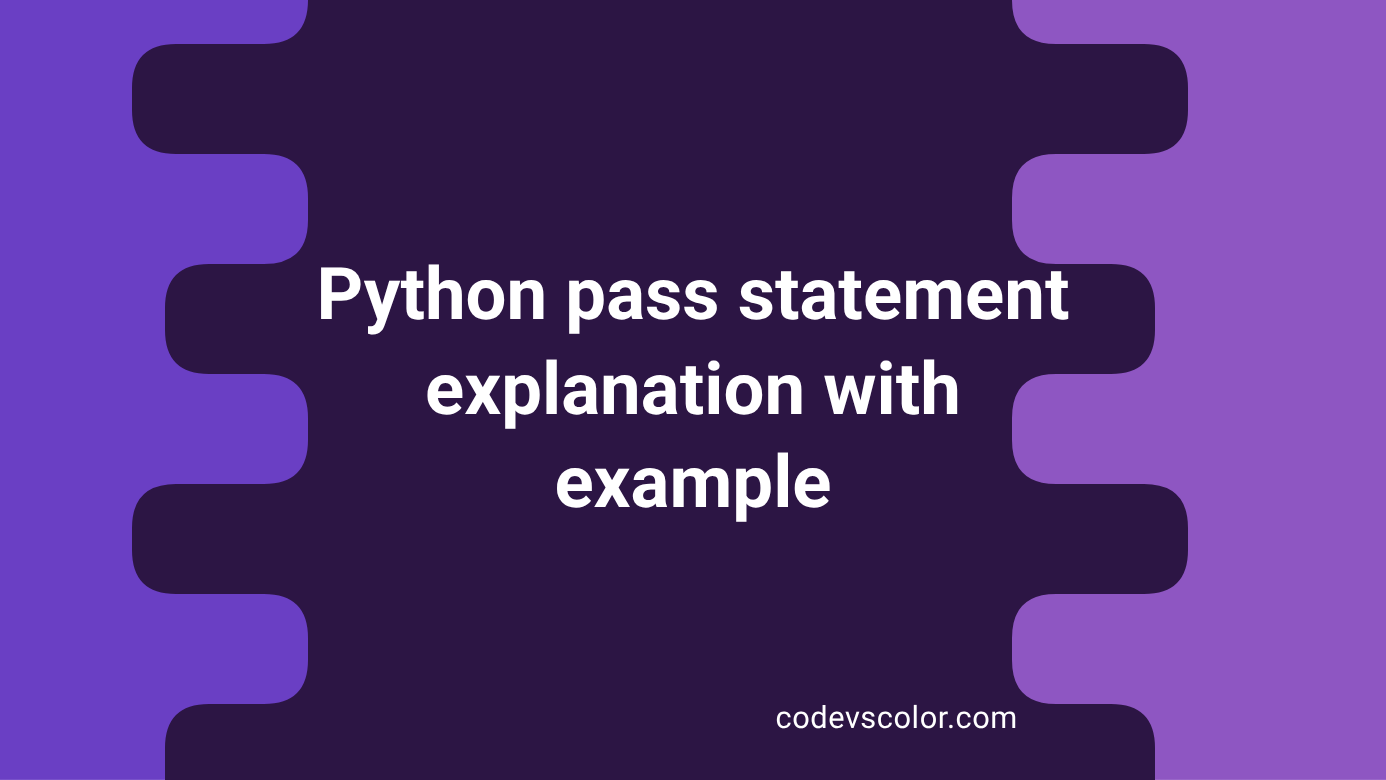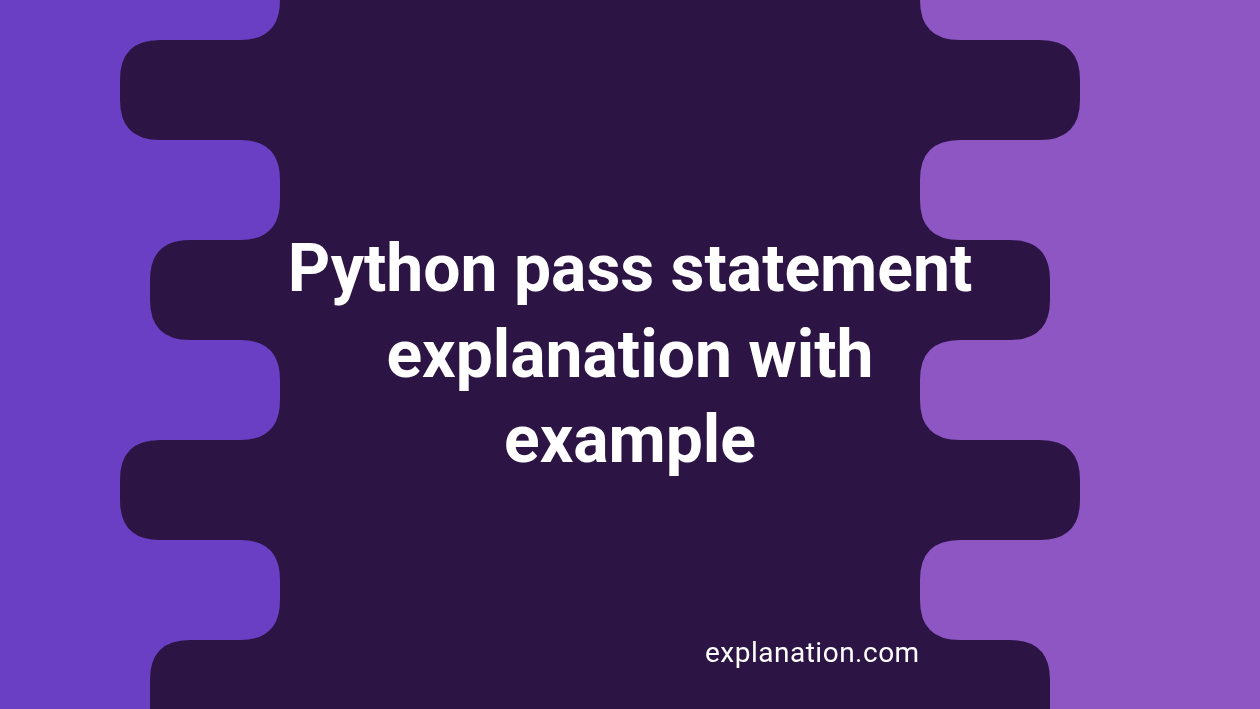--- a/index.html
+++ b/index.html
@@ -144,13 +144,13 @@
       L 920 0
       Z
     "></path>
   </svg>
 </div>
 
 <div class="content">
   <h1 class="title">Python pass statement explanation with example</h1>
 </div>
 
-<div class="watermark">explanation.com</div>
+<div class="watermark">codevscolor.com</div>
 
 </body></html>

